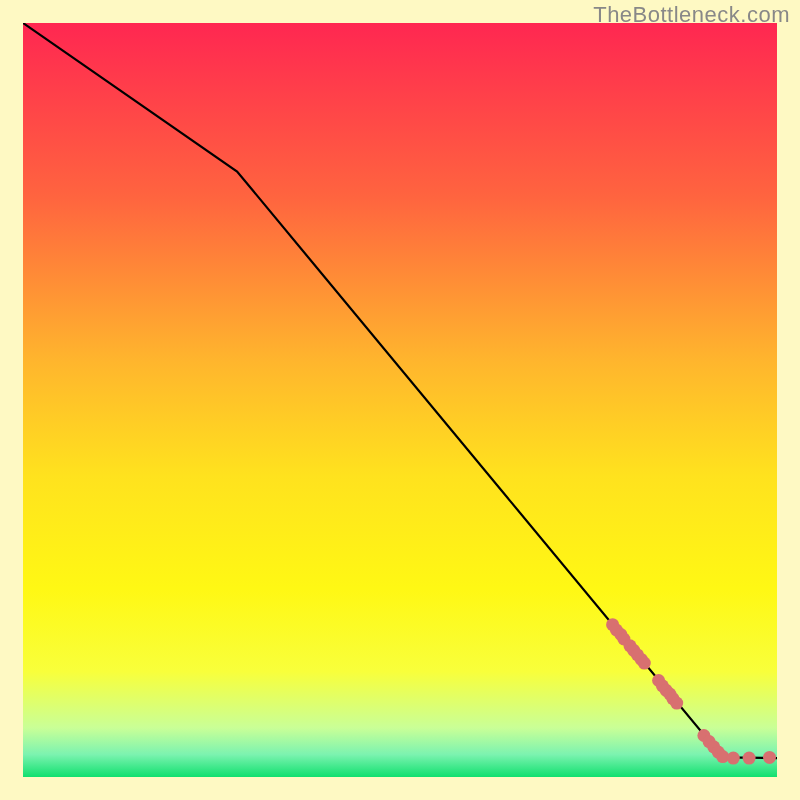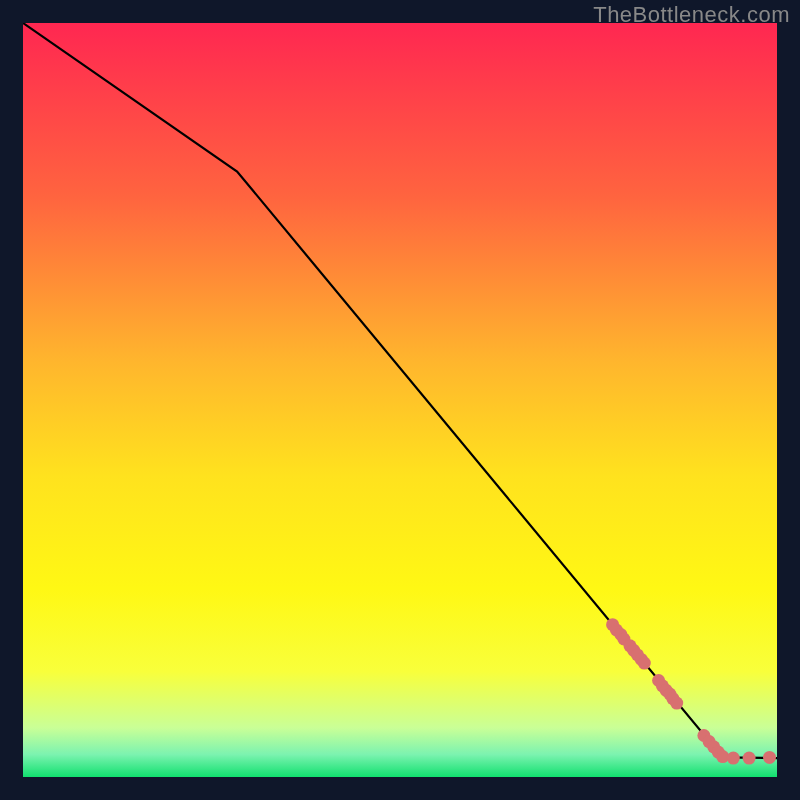--- a/index.html
+++ b/index.html
@@ -8,21 +8,21 @@
     width: 800px;
     height: 800px;
     background: #000;
     font-family: Arial, Helvetica, sans-serif;
     overflow: hidden;
   }
   .outer {
     position: relative;
     width: 800px;
     height: 800px;
-    background: #0f172a;
+    background: #fef9c3;
   }
   .watermark {
     position: absolute;
     top: 2px;
     right: 10px;
     color: #888;
     font-size: 22px;
     font-weight: 500;
     letter-spacing: 0.5px;
     z-index: 5;

